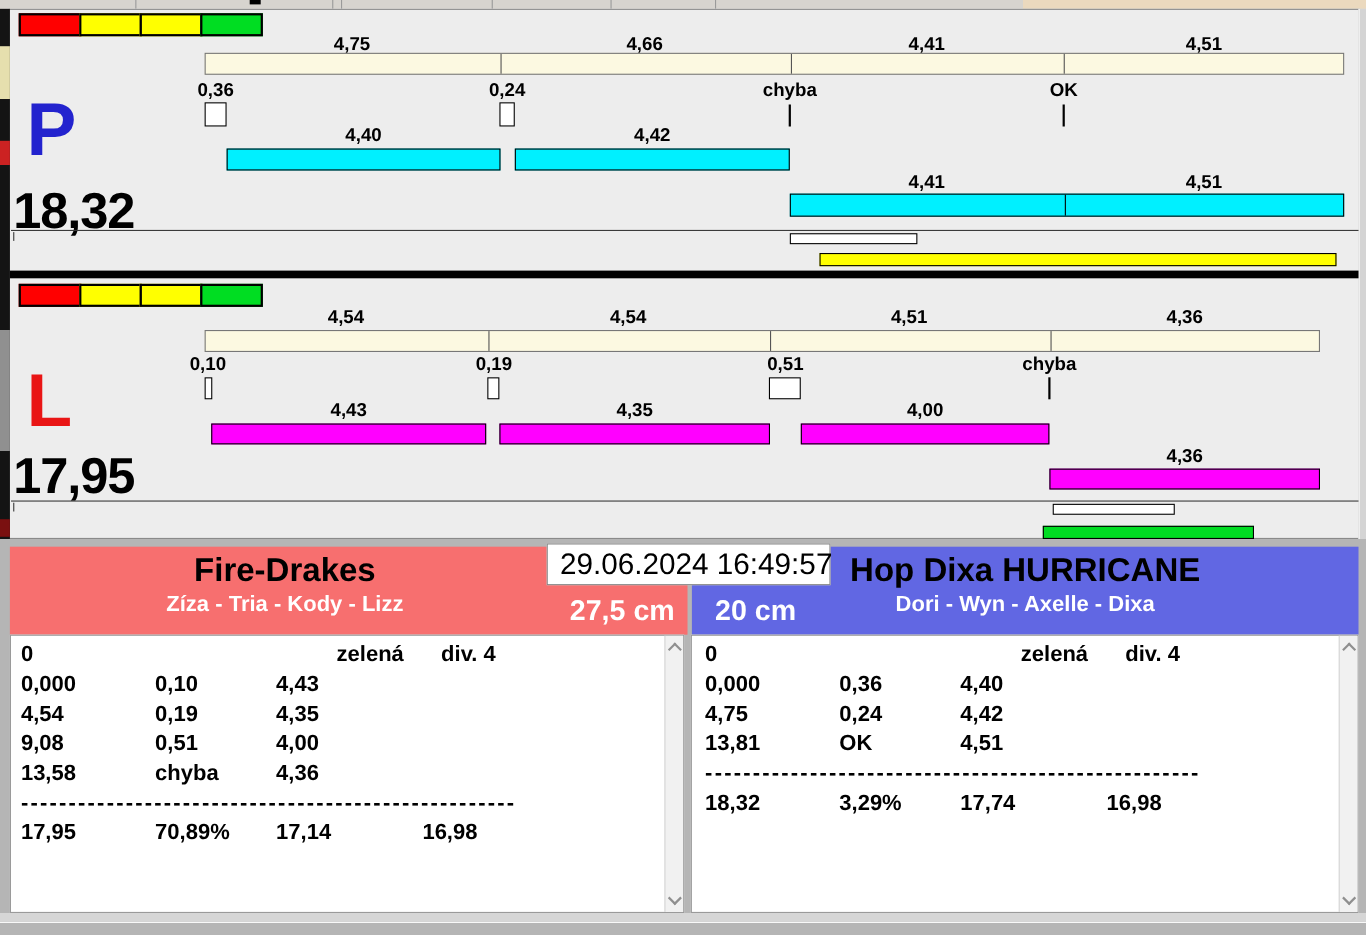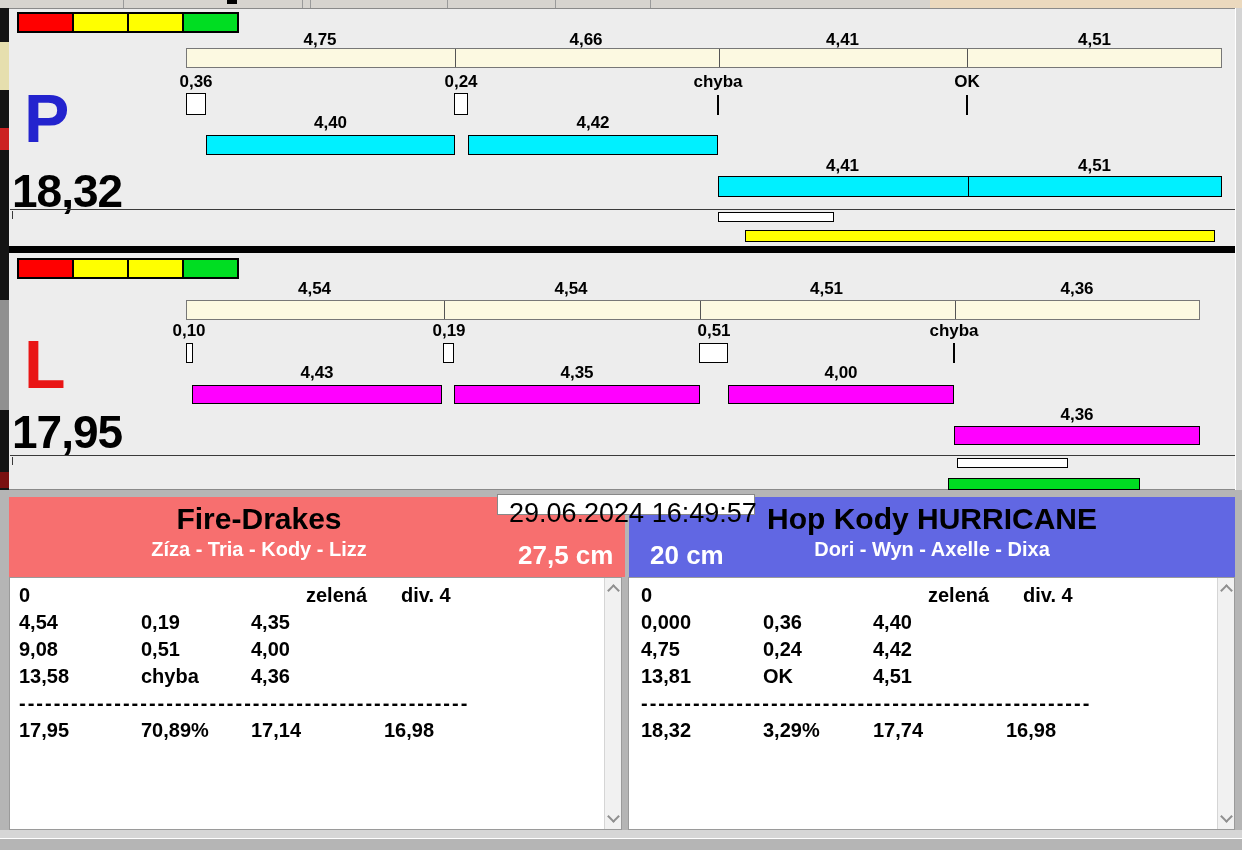--- a/index.html
+++ b/index.html
@@ -26,21 +26,21 @@
   .top-strip{position:absolute;left:0;top:0;width:1242px;height:8px;background:#D7D4CF;}
   .vtick{position:absolute;top:0;width:1px;height:8px;background:#9a9a9a;}
   .left-strip{position:absolute;left:0;top:8px;width:9px;height:482px;background:#141414;}
   .right-strip{position:absolute;left:1235px;top:8px;width:7px;height:822px;background:#D4D4D4;border-left:1px solid #fff;box-sizing:border-box;}
   
   .score-bg{position:absolute;left:0;top:490px;width:1242px;height:360px;background:#B5B5B5;}
   .team-panel{position:absolute;top:497px;height:80px;}
   .tname{position:absolute;font-size:30px;font-weight:bold;text-align:center;white-space:nowrap;}
   .tdogs{position:absolute;font-size:20px;font-weight:bold;color:#FFF;text-align:center;white-space:nowrap;}
   .theight{position:absolute;font-size:26px;font-weight:bold;color:#FFF;white-space:nowrap;}
-  .datebox{position:absolute;left:497px;top:494px;width:258px;height:21px;background:#FFF;border:1px solid #888;box-sizing:border-box;
+  .datebox{position:absolute;left:497px;top:494px;width:258px;height:38px;background:#FFF;border:1px solid #888;box-sizing:border-box;
            font-size:27px;text-align:center;line-height:37px;white-space:nowrap;padding-left:11px;}
   .panel{position:absolute;top:577px;height:253px;background:#FFF;border:1px solid #9a9a9a;box-sizing:border-box;}
   .tcontent{position:absolute;font-size:20px;font-weight:bold;line-height:27px;white-space:nowrap;}
   .ck{display:inline-block;}
   .c1{width:122px;}.c2{width:110px;}.c3{width:133px;}
   .h0{width:287px;}.hz{width:95px;}
   .sep{letter-spacing:2px;}
   .sbar{position:absolute;top:578px;width:17px;height:251px;background:#F1F1F1;border-left:1px solid #D5D5D5;box-sizing:border-box;}
   .chev{position:absolute;left:4px;width:7px;height:7px;border-left:2px solid #8f8f8f;border-top:2px solid #8f8f8f;}
   .chev.up{top:8px;transform:rotate(45deg);}
@@ -173,31 +173,34 @@
 
   <div class="score-bg"></div>
 
   <div class="team-panel" style="left:9px;width:616px;background:#F76F6F">
     <div class="tname" style="left:0;top:5px;width:500px">Fire-Drakes</div>
     <div class="tdogs" style="left:0;top:41px;width:500px">Zíza - Tria - Kody - Lizz</div>
     <div class="theight" style="left:509px;top:43px">27,5 cm</div>
   </div>
 
   <div class="team-panel" style="left:629px;width:606px;background:#6167E3">
-    <div class="tname" style="left:20px;top:5px;width:566px">Hop Kody HURRICANE</div>
+    <div class="tname" style="left:20px;top:5px;width:566px">Hop Dixa HURRICANE</div>
     <div class="tdogs" style="left:20px;top:41px;width:566px">Dori - Wyn - Axelle - Dixa</div>
     <div class="theight" style="left:21px;top:43px">20 cm</div>
   </div>
 
   <div class="datebox">29.06.2024 16:49:57</div>
 
   <div class="panel" style="left:9px;width:613px">
     <div class="tcontent" style="left:9px;top:4px">
       <div>
         <span class="ck h0">0</span><span class="ck hz">zelená</span><span>div. 4</span>
+      </div>
+      <div>
+        <span class="ck c1">0,000</span><span class="ck c2">0,10</span><span class="ck c3">4,43</span>
       </div>
       <div>
         <span class="ck c1">4,54</span><span class="ck c2">0,19</span><span class="ck c3">4,35</span>
       </div>
       <div>
         <span class="ck c1">9,08</span><span class="ck c2">0,51</span><span class="ck c3">4,00</span>
       </div>
       <div>
         <span class="ck c1">13,58</span><span class="ck c2">chyba</span><span class="ck c3">4,36</span>
       </div>

